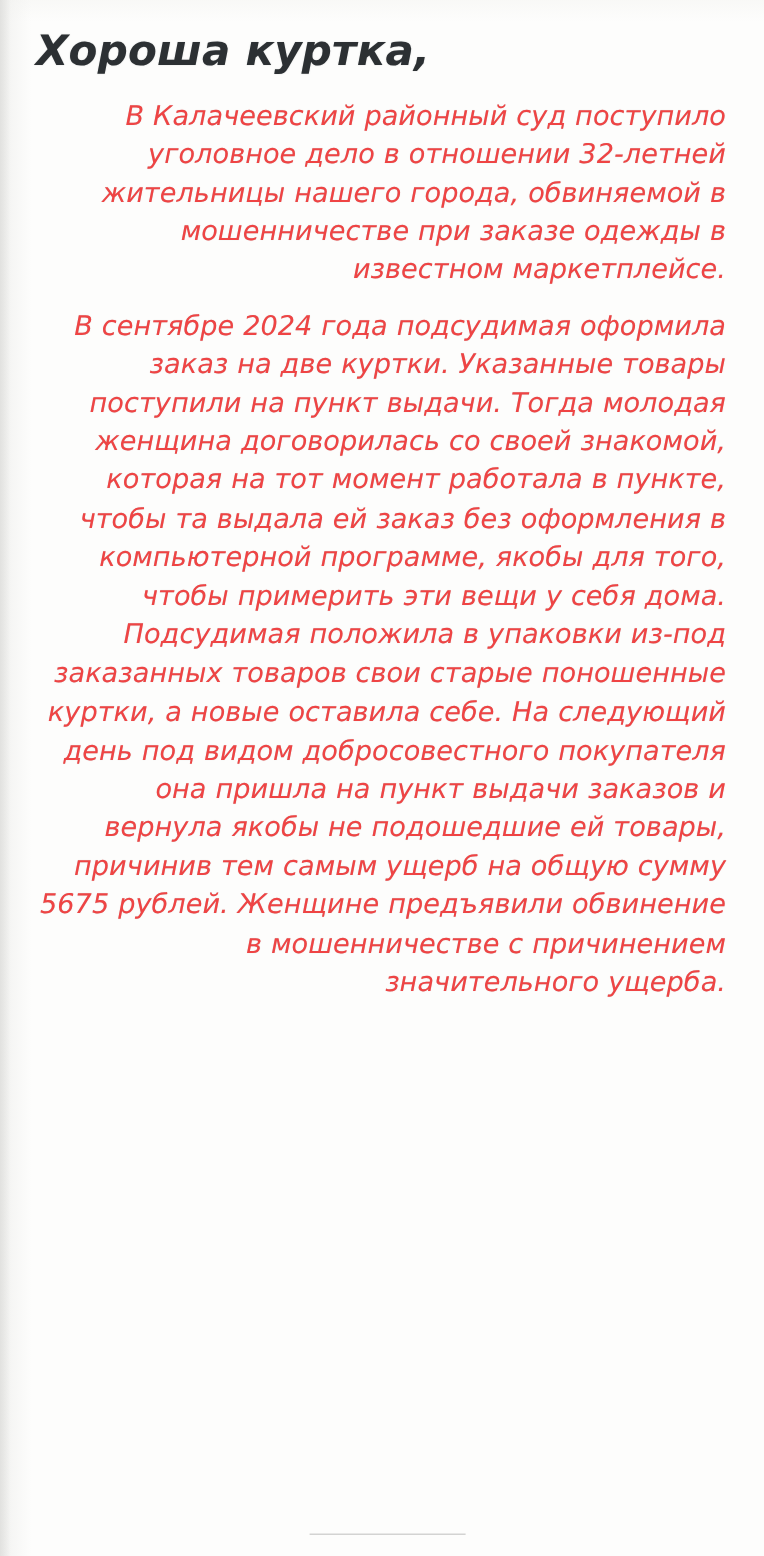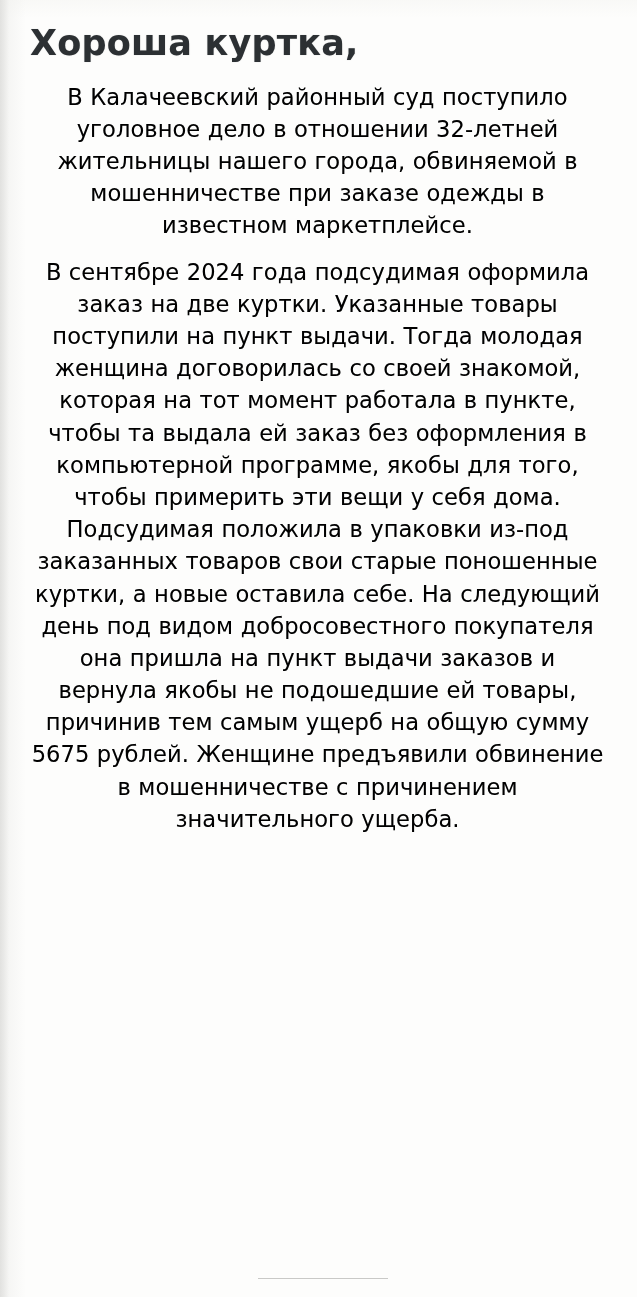--- a/index.html
+++ b/index.html
@@ -33,40 +33,41 @@
     opacity: .75;
   }
   .column {
     position: absolute;
     left: 0;
     top: 0;
     width: 637px;
     height: 1297px;
     padding: 22px 32px 0 30px;
     box-sizing: border-box;
+    font-style: italic;
   }
   .headline {
     font-family: "DejaVu Sans", sans-serif;
     font-weight: bold;
     font-size: 35px;
     line-height: 1.22;
     color: #2c3033;
     letter-spacing: 0.2px;
     margin: 0 0 16px 0;
     text-shadow: 0 0 1px rgba(80,85,90,0.35);
   }
   .headline .line {
     display: block;
   }
   p.body {
     margin: 0 0 14px 0;
     font-size: 22.6px;
     line-height: 1.425;
-    color: #000000;
-    text-align: center;
+    color: #ef4444;
+    text-align: right;
     letter-spacing: 0.05px;
     word-spacing: 0.2px;
     text-shadow: 0 0 0.6px rgba(60,64,68,0.25);
   }
   .bottom-rule {
     position: absolute;
     left: 258px;
     bottom: 18px;
     width: 130px;
     height: 1px;

